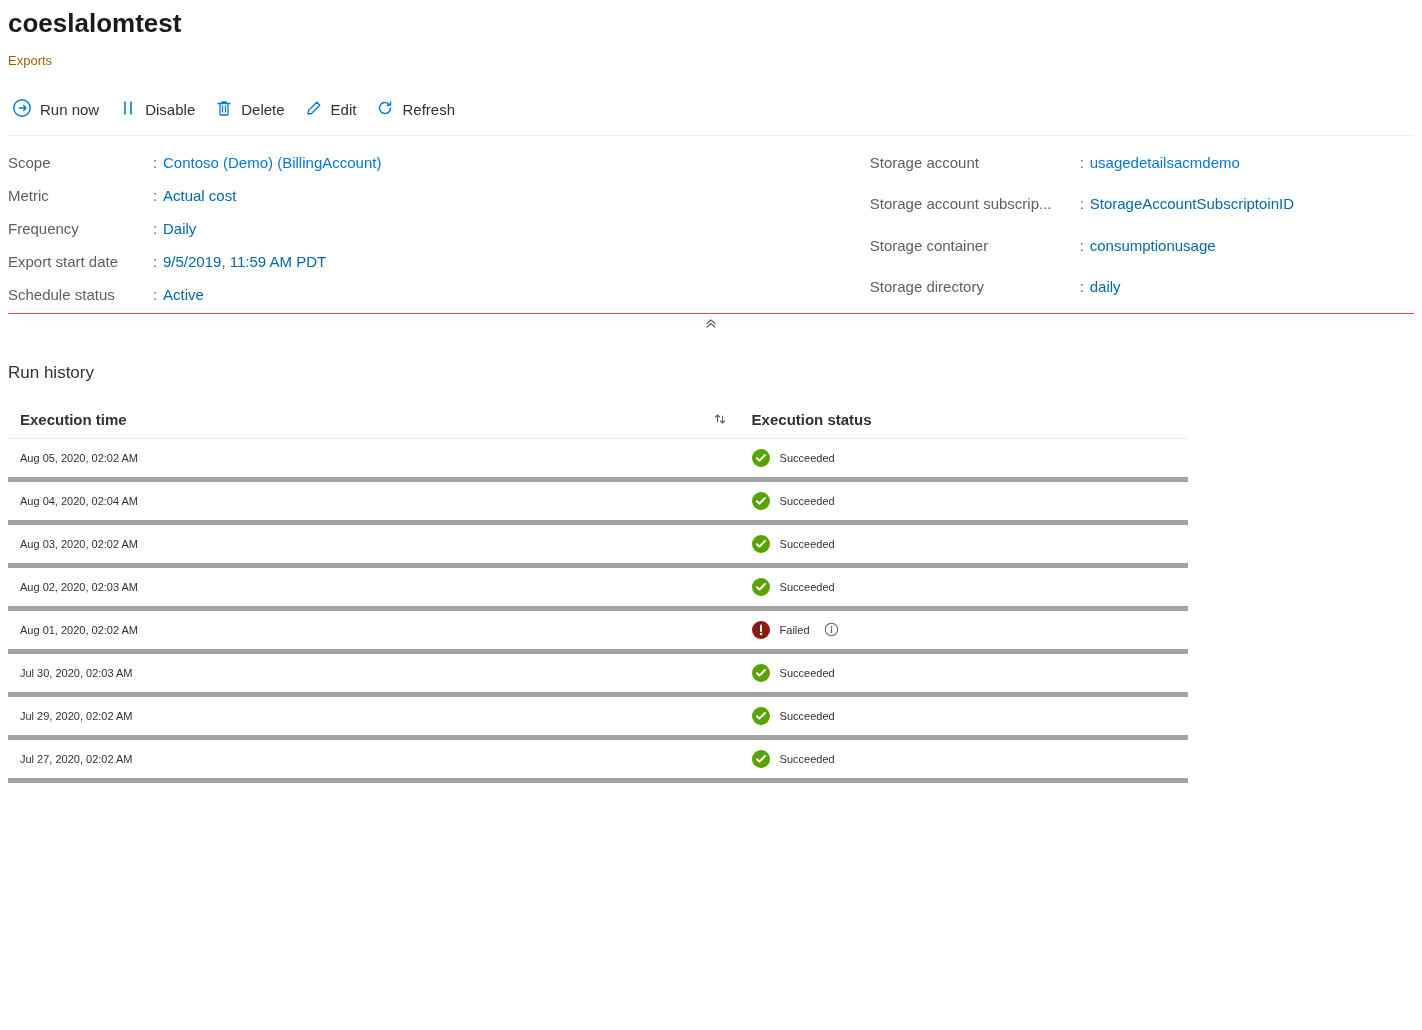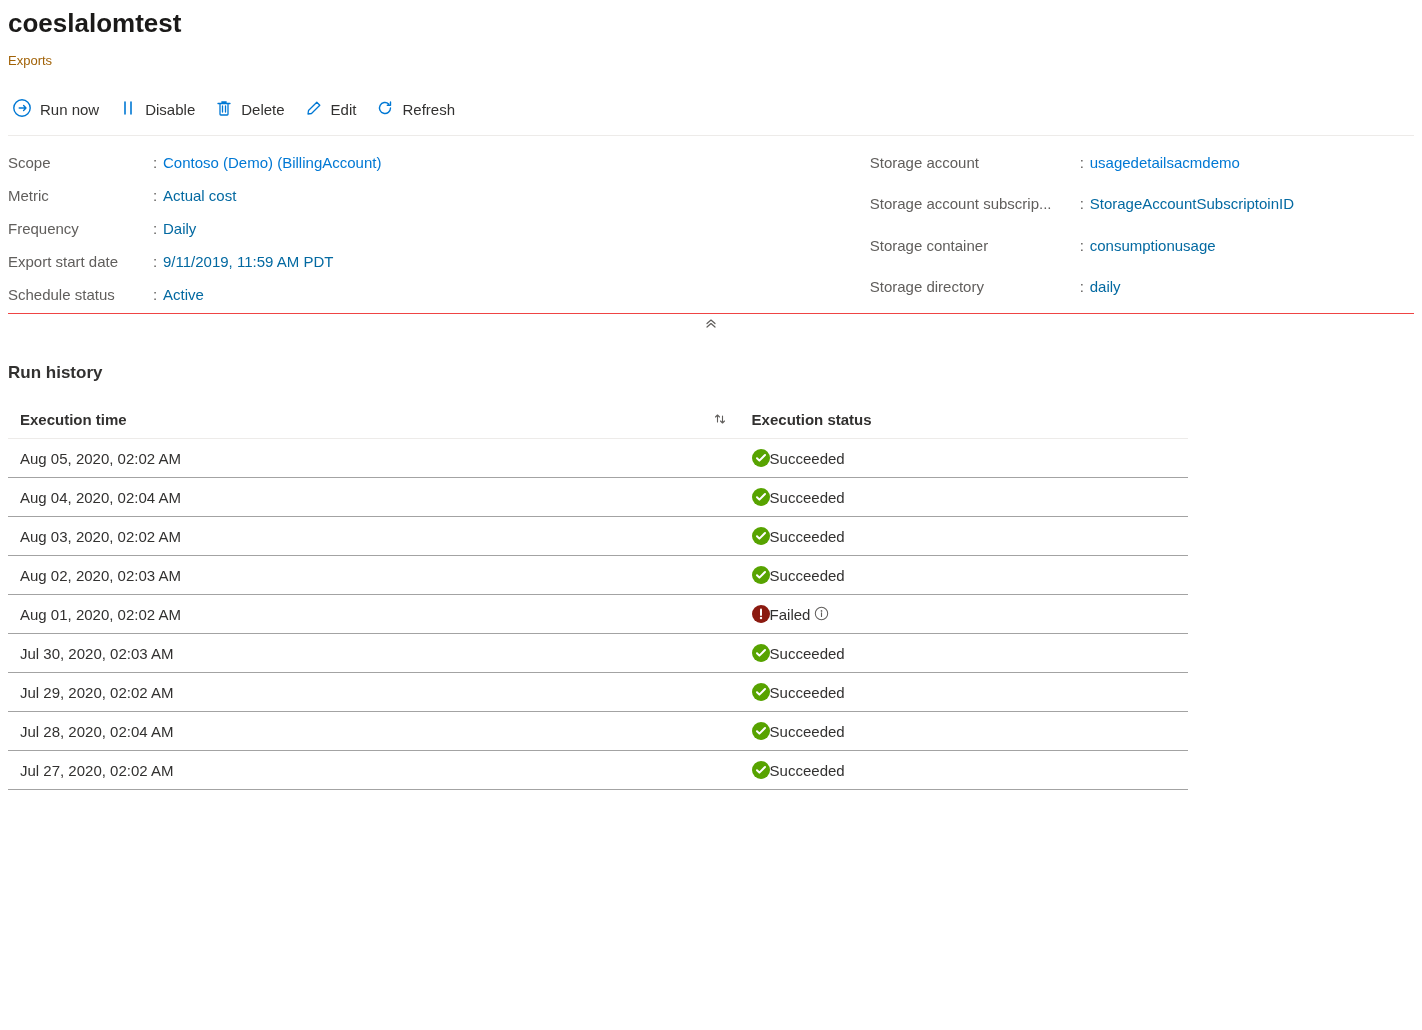--- a/index.html
+++ b/index.html
@@ -60,39 +60,39 @@
     .dl-colon { color: #605e5c; }
     .dl-value { color: #0369a1; }
     .dl-value.link { color: #0078d4; cursor: pointer; }
     .collapse-strip {
       text-align: center;
       padding: 2px 0 6px;
       color: #605e5c;
     }
     .section-title {
       font-size: 17px;
-      font-weight: 700;
+      font-weight: 400;
       margin: 24px 0 18px;
     }
     .history-table { width: 100%; border-collapse: collapse; max-width: 1180px; }
     .history-table th {
       text-align: left;
       font-weight: 600;
       font-size: 15px;
       padding: 10px 12px;
       border-bottom: 1px solid #edebe9;
     }
     .history-table th .sort { float: right; color: #605e5c; display: inline-flex; }
     .history-table td {
       padding: 10px 12px;
-      border-bottom: 1px solid #a3a3a3;
-      font-size: 15px;
+      border-bottom: 5px solid #a3a3a3;
+      font-size: 11px;
       color: #323130;
     }
-    .status-cell { display: flex; align-items: center; }
+    .status-cell { display: flex; align-items: center; gap: 10px; }
     .status-icon { width: 18px; height: 18px; display: inline-flex; align-items: center; justify-content: center; }
     .info-icon { width: 16px; height: 16px; color: #605e5c; margin-left: 4px; display: inline-flex; }
     .col-time { width: 62%; }
   </style>
 </head>
 <body>
 
 <h1 class="page-title">coeslalomtest</h1>
 <div class="page-subtitle">Exports</div>
 
@@ -146,21 +146,21 @@
       <div class="dl-colon">:</div>
       <div class="dl-value link">Contoso (Demo) (BillingAccount)</div>
       <div class="dl-label">Metric</div>
       <div class="dl-colon">:</div>
       <div class="dl-value">Actual cost</div>
       <div class="dl-label">Frequency</div>
       <div class="dl-colon">:</div>
       <div class="dl-value">Daily</div>
       <div class="dl-label">Export start date</div>
       <div class="dl-colon">:</div>
-      <div class="dl-value">9/11/2019, 11:59 AM PDT</div>
+      <div class="dl-value">9/5/2019, 11:59 AM PDT</div>
       <div class="dl-label">Schedule status</div>
       <div class="dl-colon">:</div>
       <div class="dl-value">Active</div>
     </div>
   <div class="details-col wide" id="details-right" style="margin-left:auto; margin-right: 120px;">
       <div class="dl-label">Storage account</div>
       <div class="dl-colon">:</div>
       <div class="dl-value link">usagedetailsacmdemo</div>
       <div class="dl-label">Storage account subscrip...</div>
       <div class="dl-colon">:</div>
@@ -300,34 +300,20 @@
               <svg width="18" height="18" viewBox="0 0 18 18">
                 <circle cx="9" cy="9" r="9" fill="#57A300"></circle>
                 <path d="M5 9.2l2.4 2.4L13 6" stroke="#fff" stroke-width="2" fill="none" stroke-linecap="round" stroke-linejoin="round"></path>
               </svg>
             </span>
             <span>Succeeded</span>
           </div>
         </td>
       </tr>
       <tr>
-        <td>Jul 28, 2020, 02:04 AM</td>
-        <td>
-          <div class="status-cell">
-            <span class="status-icon">
-              <svg width="18" height="18" viewBox="0 0 18 18">
-                <circle cx="9" cy="9" r="9" fill="#57A300"></circle>
-                <path d="M5 9.2l2.4 2.4L13 6" stroke="#fff" stroke-width="2" fill="none" stroke-linecap="round" stroke-linejoin="round"></path>
-              </svg>
-            </span>
-            <span>Succeeded</span>
-          </div>
-        </td>
-      </tr>
-      <tr>
         <td>Jul 27, 2020, 02:02 AM</td>
         <td>
           <div class="status-cell">
             <span class="status-icon">
               <svg width="18" height="18" viewBox="0 0 18 18">
                 <circle cx="9" cy="9" r="9" fill="#57A300"></circle>
                 <path d="M5 9.2l2.4 2.4L13 6" stroke="#fff" stroke-width="2" fill="none" stroke-linecap="round" stroke-linejoin="round"></path>
               </svg>
             </span>
             <span>Succeeded</span>

